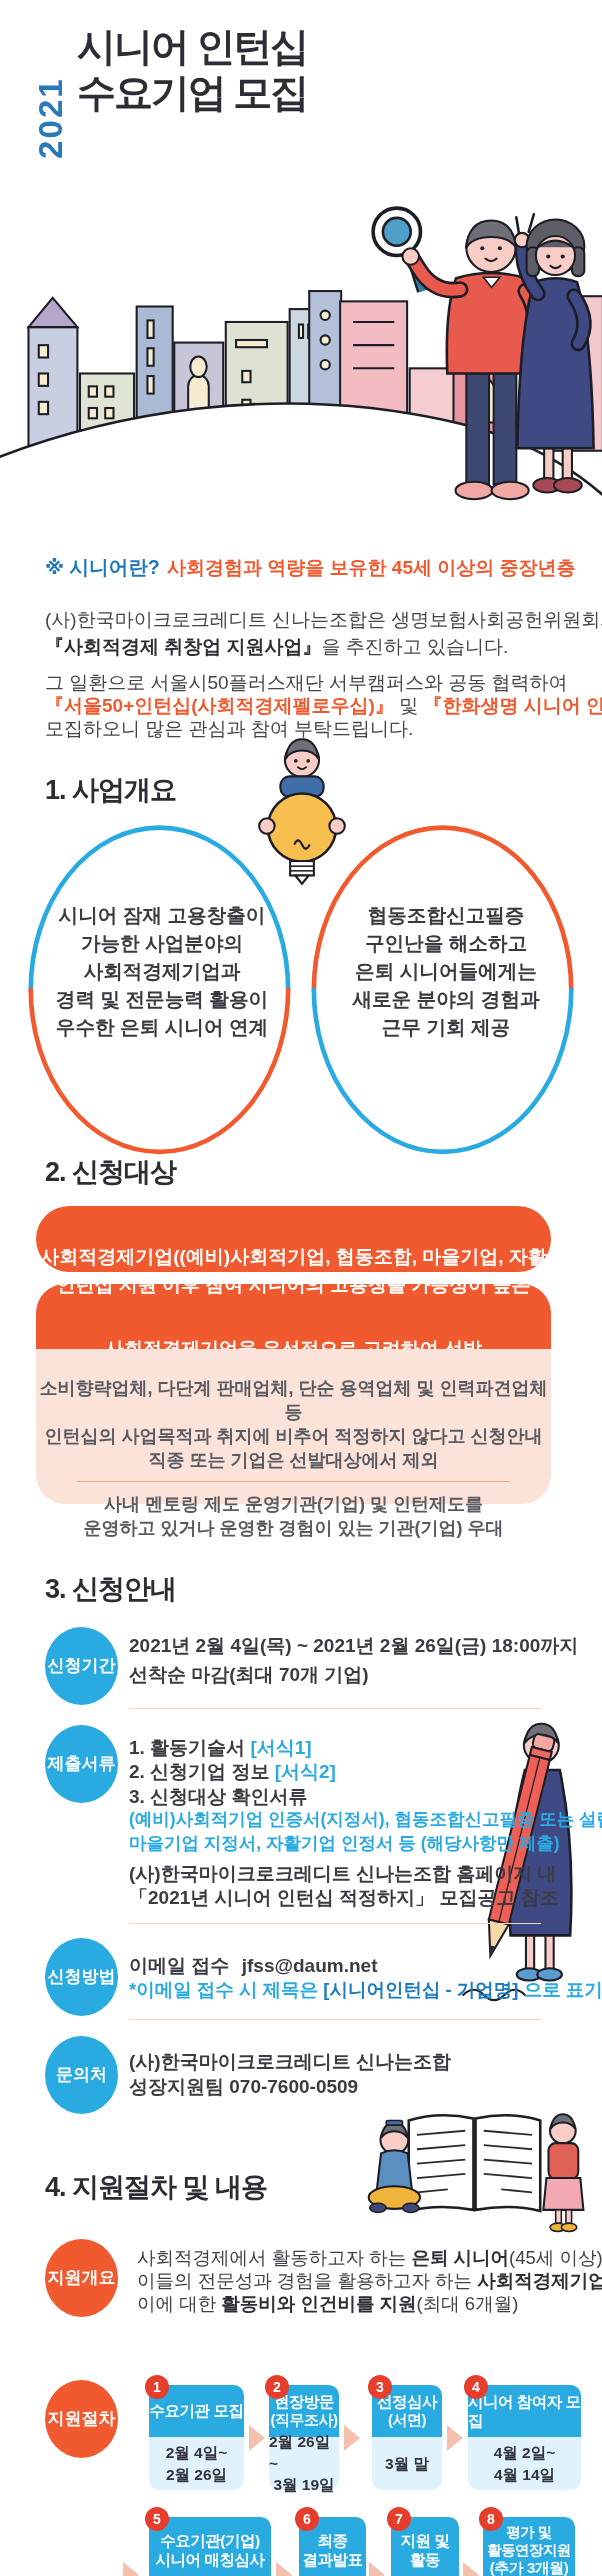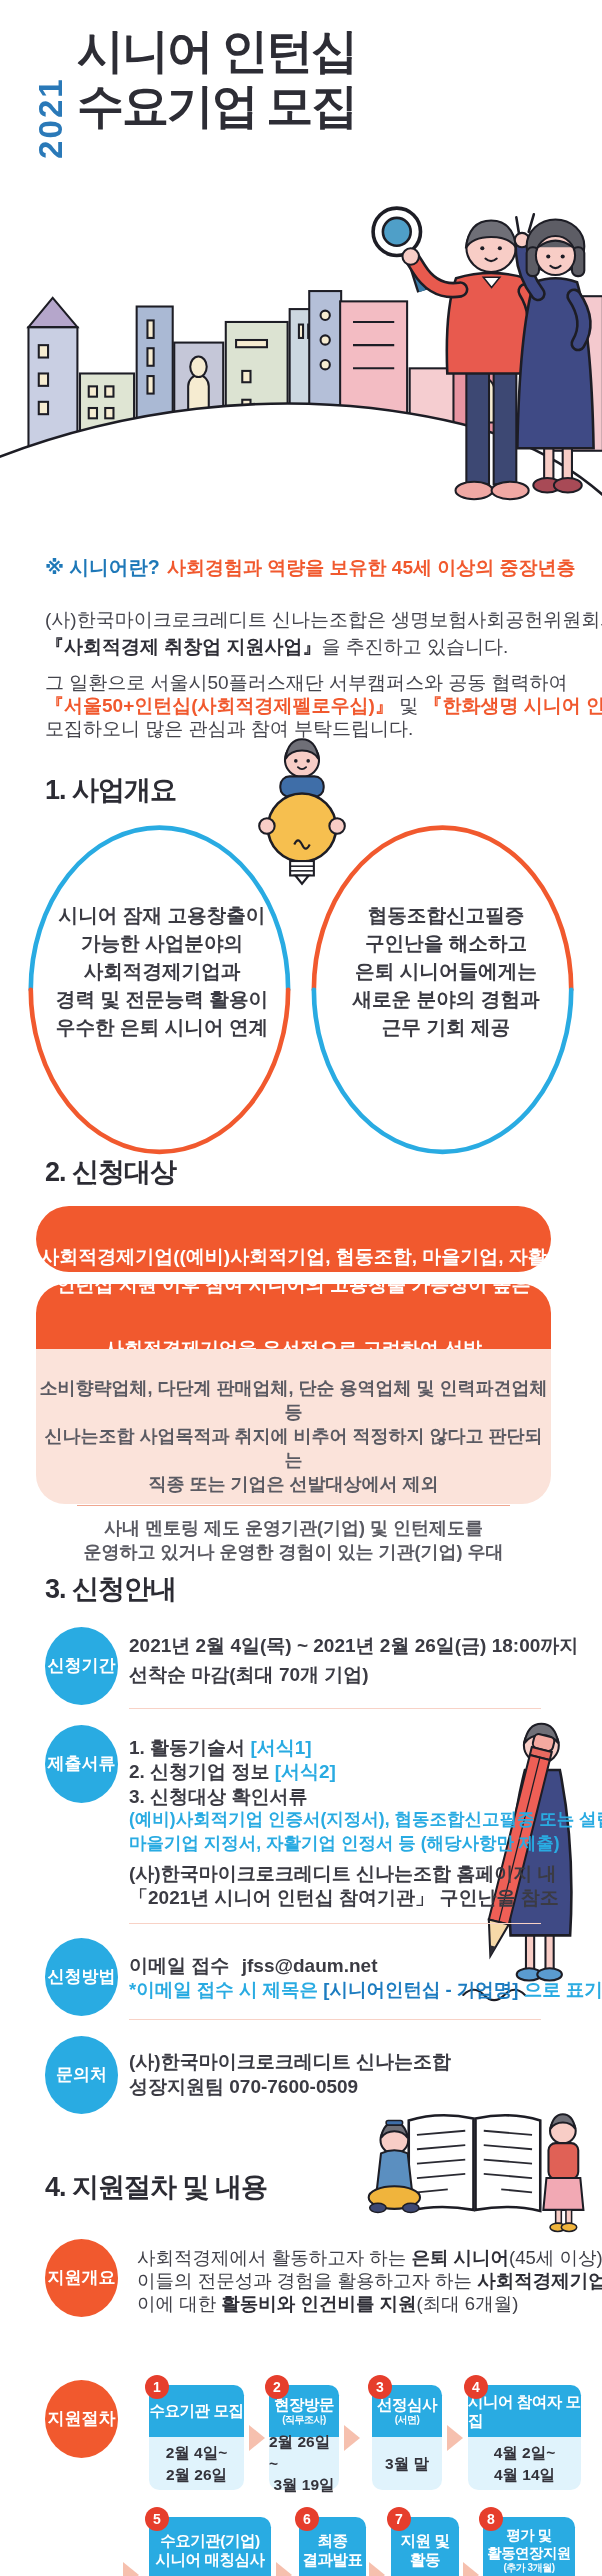--- a/index.html
+++ b/index.html
@@ -4,22 +4,22 @@
 <style>
   html,body{margin:0;padding:0;background:#fff;}
   .poster{position:relative;width:603px;height:3544px;background:#fff;overflow:hidden;
           font-family:"Liberation Sans","DejaVu Sans",sans-serif;color:#3b3b43;}
   .abs{position:absolute;}
   .line{position:absolute;white-space:nowrap;}
 
   
   .h-year{position:absolute;left:32px;top:35px;height:124px;writing-mode:vertical-rl;
           transform:rotate(180deg);font-size:33px;font-weight:900;color:#2a79b8;letter-spacing:2.1px;}
-  .h-title{position:absolute;left:77px;top:24px;font-size:47px;font-weight:900;color:#2d2d35;
-           letter-spacing:-2.1px;line-height:1.17;font-family:Liberation Serif, serif;}
+  .h-title{position:absolute;left:77px;top:24px;font-size:39px;font-weight:900;color:#2d2d35;
+           letter-spacing:-2.1px;line-height:1.17;}
 
   
   .sec-heading{position:absolute;font-size:27px;font-weight:900;color:#2c2c34;letter-spacing:-1px;}
 
   
   .intro-q{font-size:19.6px;font-weight:900;color:#1e78b8;}
   .intro-a{font-size:19px;font-weight:700;color:#f1592e;margin-left:7.2px;}
   .it{font-size:19px;font-weight:500;color:#44444c;}
   .it b{font-weight:800;color:#2e2e36;}
   .it .em{font-weight:800;color:#f1592e;}
@@ -47,21 +47,21 @@
   .divider{position:absolute;left:129px;width:412px;border-top:1px solid #f8d2c6;}
 
   .s4line{position:absolute;white-space:nowrap;font-size:18.5px;font-weight:500;color:#3f3f47;}
   .s4line b{font-weight:800;color:#2e2e36;}
 
   
   .step{position:absolute;}
   .step-head{background:#29abe2;border-radius:10.3px 10.3px 0 0;color:#fff;font-weight:800;
              display:flex;flex-direction:column;align-items:center;justify-content:center;
              font-size:15.5px;line-height:1.25;letter-spacing:-0.5px;width:100%;}
-  .step-sub{font-size:10px;font-weight:600;opacity:.95;}
+  .step-sub{font-size:15px;font-weight:600;opacity:.95;}
   .step-body{background:#e0f3fc;border-radius:0 0 10.3px 10.3px;display:flex;flex-direction:column;
              align-items:center;justify-content:center;font-size:15.5px;font-weight:800;color:#33333b;
              line-height:1.4;width:100%;}
   .step-num{position:absolute;left:-4.1px;top:-10.3px;width:24px;height:24px;border-radius:50%;
             background:#e63e2c;color:#fff;font-size:14px;font-weight:800;display:flex;
             align-items:center;justify-content:center;}
   .arr{position:absolute;width:0;height:0;border-top:13.4px solid transparent;
        border-bottom:13.4px solid transparent;border-left:16.5px solid #f6c0ae;}
 </style>
 </head>
@@ -255,21 +255,21 @@
     <div>근로자 보호규정을 준수하여 시니어 인턴을 활용하고자 하는</div>
     <div>사회적경제기업((예비)사회적기업, 협동조합, 마을기업, 자활기업)</div>
   </div>
 
   <div class="obox" style="top:1284px;height:65px;border-radius:29px 29px 0 0;">
     <div>인턴십 지원 이후 참여 시니어의 고용창출 가능성이 높은</div>
     <div>사회적경제기업을 우선적으로 고려하여 선발</div>
   </div>
   <div class="pinkbox" style="top:1349px;height:155px;">
     <div style="padding-top:27px;">소비향략업체, 다단계 판매업체, 단순 용역업체 및 인력파견업체 등</div>
-    <div>신나는조합 사업목적과 취지에 비추어 적정하지 않다고 판단되는</div>
+    <div>인턴십의 사업목적과 취지에 비추어 적정하지 않다고 신청안내</div>
     <div>직종 또는 기업은 선발대상에서 제외</div>
     <div class="pink-div"></div>
     <div>사내 멘토링 제도 운영기관(기업) 및 인턴제도를</div>
     <div>운영하고 있거나 운영한 경험이 있는 기관(기업) 우대</div>
   </div>
 
   <div class="sec-heading" style="left:45px;top:1571px;">3. 신청안내</div>
 
   <svg class="abs" style="left:453px;top:1713px;" width="131" height="304" viewBox="0 0 255 590">
     <rect x="142" y="430" width="16" height="70" fill="#f8cdc6" stroke="#1d1d25" stroke-width="4"></rect>
@@ -307,21 +307,21 @@
   <div class="s3line" style="left:129px;top:1735px;">
     <span>1. 활동기술서 </span><span class="tag">[서식1]</span>
   </div>
   <div class="s3line" style="left:129px;top:1759px;">
     <span>2. 신청기업 정보 </span><span class="tag">[서식2]</span>
   </div>
   <div class="s3line" style="left:129px;top:1784px;">3. 신청대상 확인서류</div>
   <div class="s3blue" style="left:129px;top:1807px;">(예비)사회적기업 인증서(지정서), 협동조합신고필증 또는 설립인가증,</div>
   <div class="s3blue" style="left:129px;top:1831px;">마을기업 지정서, 자활기업 인정서 등 (해당사항만 제출)</div>
   <div class="s3line" style="left:129px;top:1861px;">(사)한국마이크로크레디트 신나는조합 홈페이지 내</div>
-  <div class="s3line" style="left:129px;top:1885px;">「2021년 시니어 인턴십 참여기관」 구인난을 참조</div>
+  <div class="s3line" style="left:129px;top:1885px;">「2021년 시니어 인턴십 적정하지」 모집공고 참조</div>
 
   <div class="divider" style="top:1923px;"></div>
 
   <div class="ellipse-label bg-blue" style="top:1938px;">
     <div>신청방법</div>
   </div>
   <div class="s3line" style="left:129px;top:1953px;">
     <span>이메일 접수</span>
     <span style="margin-left:7.2px;">jfss@daum.net</span>
   </div>

